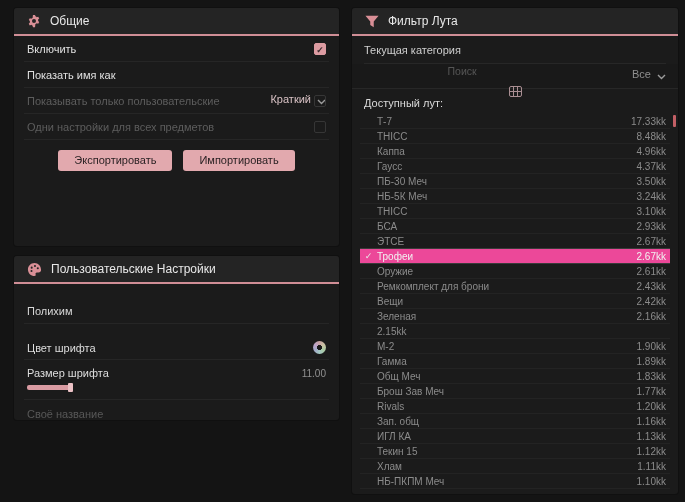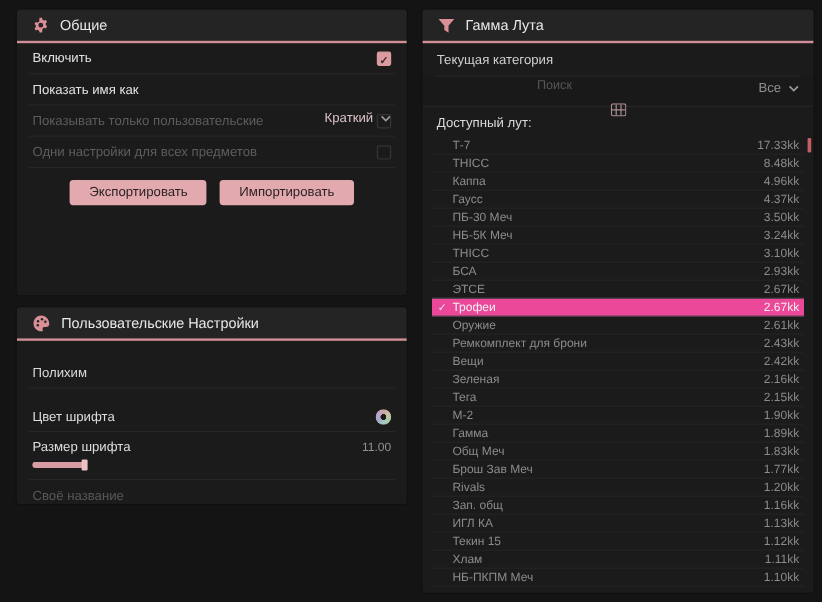--- a/index.html
+++ b/index.html
@@ -32,21 +32,21 @@
   .g-row.disabled { color:#5d5d5d; }
   .checkbox {
     width:12px; height:12px; border:1px solid #363636; border-radius:2px;
     text-align:center; line-height:12px; font-size:9px; color:transparent;
   }
   .checkbox.checked {
     background:#dc9ba1; border-color:#dc9ba1; color:#3a2a2d; font-weight:bold;
   }
   .checkbox.checked::after { content:"✓"; }
   .select {
-    display:flex; align-items:center; gap:6px; cursor:default;margin-top:48px;
+    display:flex; align-items:flex-end; gap:6px; cursor:default;margin-top:48px;
   }
   .select .sel-value { font-size:11px; color:#d9c2c5; }
   .select.dim .sel-value { color:#8f8f8f; }
   .select .chev { color:#9c9c9c; display:flex; }
   .btn-row { display:flex; justify-content:center; gap:11px; padding-top:10px; }
   .pink-btn {
     background:#e2a9ae; color:#2b2224; border:none; border-radius:3px;
     font-size:11px; font-family:"Liberation Sans",sans-serif;
     padding:4px 16px; line-height:13px;
   }
@@ -206,21 +206,21 @@
     </div>
   </section>
 
   <section class="panel" id="panel-filter">
     <header class="panel-header">
       <span class="hicon">
         <svg viewBox="0 0 16 14" width="14" height="13">
             <path fill="currentColor" d="M0.5 0.5h15L10 7v6.5L6 11V7z"></path>
           </svg>
       </span>
-      <span class="panel-title">Гамма Лута</span>
+      <span class="panel-title">Фильтр Лута</span>
     </header>
 
     <div class="f-row">
       <span>Текущая категория</span>
       <span class="select dim">
         <span class="sel-value">Все</span>
         <span class="chev">
           <svg width="9" height="6" viewBox="0 0 9 6">
               <path d="M1 1l3.5 3.5L8 1" stroke="currentColor" fill="none" stroke-width="1.4"></path>
             </svg>
@@ -306,21 +306,20 @@
     <span class="loot-name">Вещи</span>
     <span class="loot-value">2.42kk</span>
   </div>
         <div class="loot-row">
     <span class="check"></span>
     <span class="loot-name">Зеленая</span>
     <span class="loot-value">2.16kk</span>
   </div>
         <div class="loot-row">
     <span class="check"></span>
-    <span class="loot-name">Тега</span>
     <span class="loot-value">2.15kk</span>
   </div>
         <div class="loot-row">
     <span class="check"></span>
     <span class="loot-name">М-2</span>
     <span class="loot-value">1.90kk</span>
   </div>
         <div class="loot-row">
     <span class="check"></span>
     <span class="loot-name">Гамма</span>

